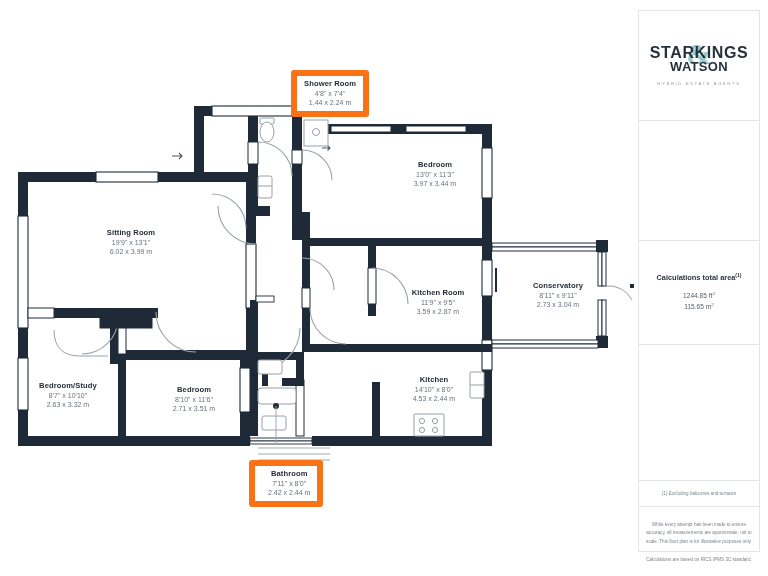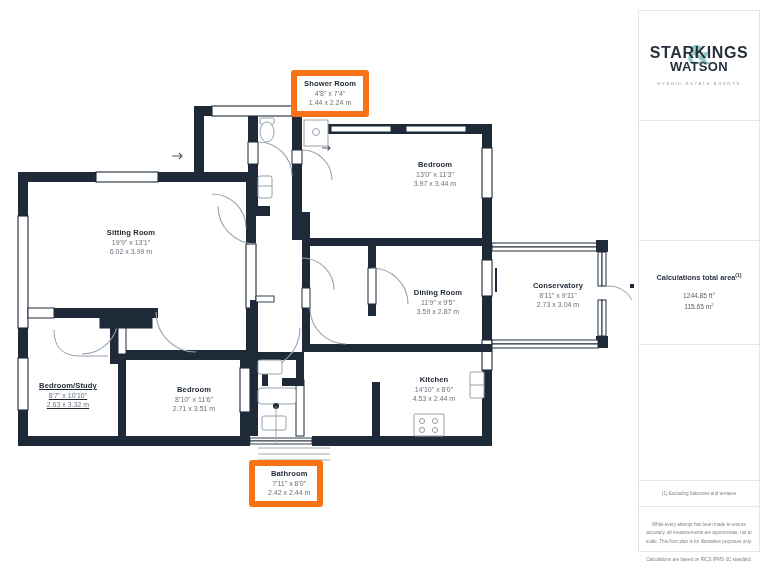--- a/index.html
+++ b/index.html
@@ -282,38 +282,38 @@
     <div class="rdim">3.97 x 3.44 m</div>
   </div>
 
   <div class="room-label" style="left:76px;top:228px;width:110px;">
     <div class="rname">Sitting Room</div>
     <div class="rdim">19'9" x 13'1"</div>
     <div class="rdim">6.02 x 3.99 m</div>
   </div>
 
   <div class="room-label" style="left:388px;top:288px;width:100px;">
-    <div class="rname">Dining Room</div>
+    <div class="rname">Kitchen Room</div>
     <div class="rdim">11'9" x 9'5"</div>
     <div class="rdim">3.59 x 2.87 m</div>
   </div>
 
   <div class="room-label" style="left:510px;top:281px;width:96px;text-align:center;">
     <div class="rname">Conservatory</div>
     <div class="rdim">8'11" x 9'11"</div>
     <div class="rdim">2.73 x 3.04 m</div>
   </div>
 
   <div class="room-label" style="left:386px;top:375px;width:96px;">
     <div class="rname">Kitchen</div>
     <div class="rdim">14'10" x 8'0"</div>
     <div class="rdim">4.53 x 2.44 m</div>
   </div>
 
-  <div class="room-label" style="left:16px;top:381px;width:104px;text-decoration:underline;">
+  <div class="room-label" style="left:16px;top:381px;width:104px;">
     <div class="rname">Bedroom/Study</div>
     <div class="rdim">8'7" x 10'10"</div>
     <div class="rdim">2.63 x 3.32 m</div>
   </div>
 
   <div class="room-label" style="left:148px;top:385px;width:92px;">
     <div class="rname">Bedroom</div>
     <div class="rdim">8'10" x 11'6"</div>
     <div class="rdim">2.71 x 3.51 m</div>
   </div>

